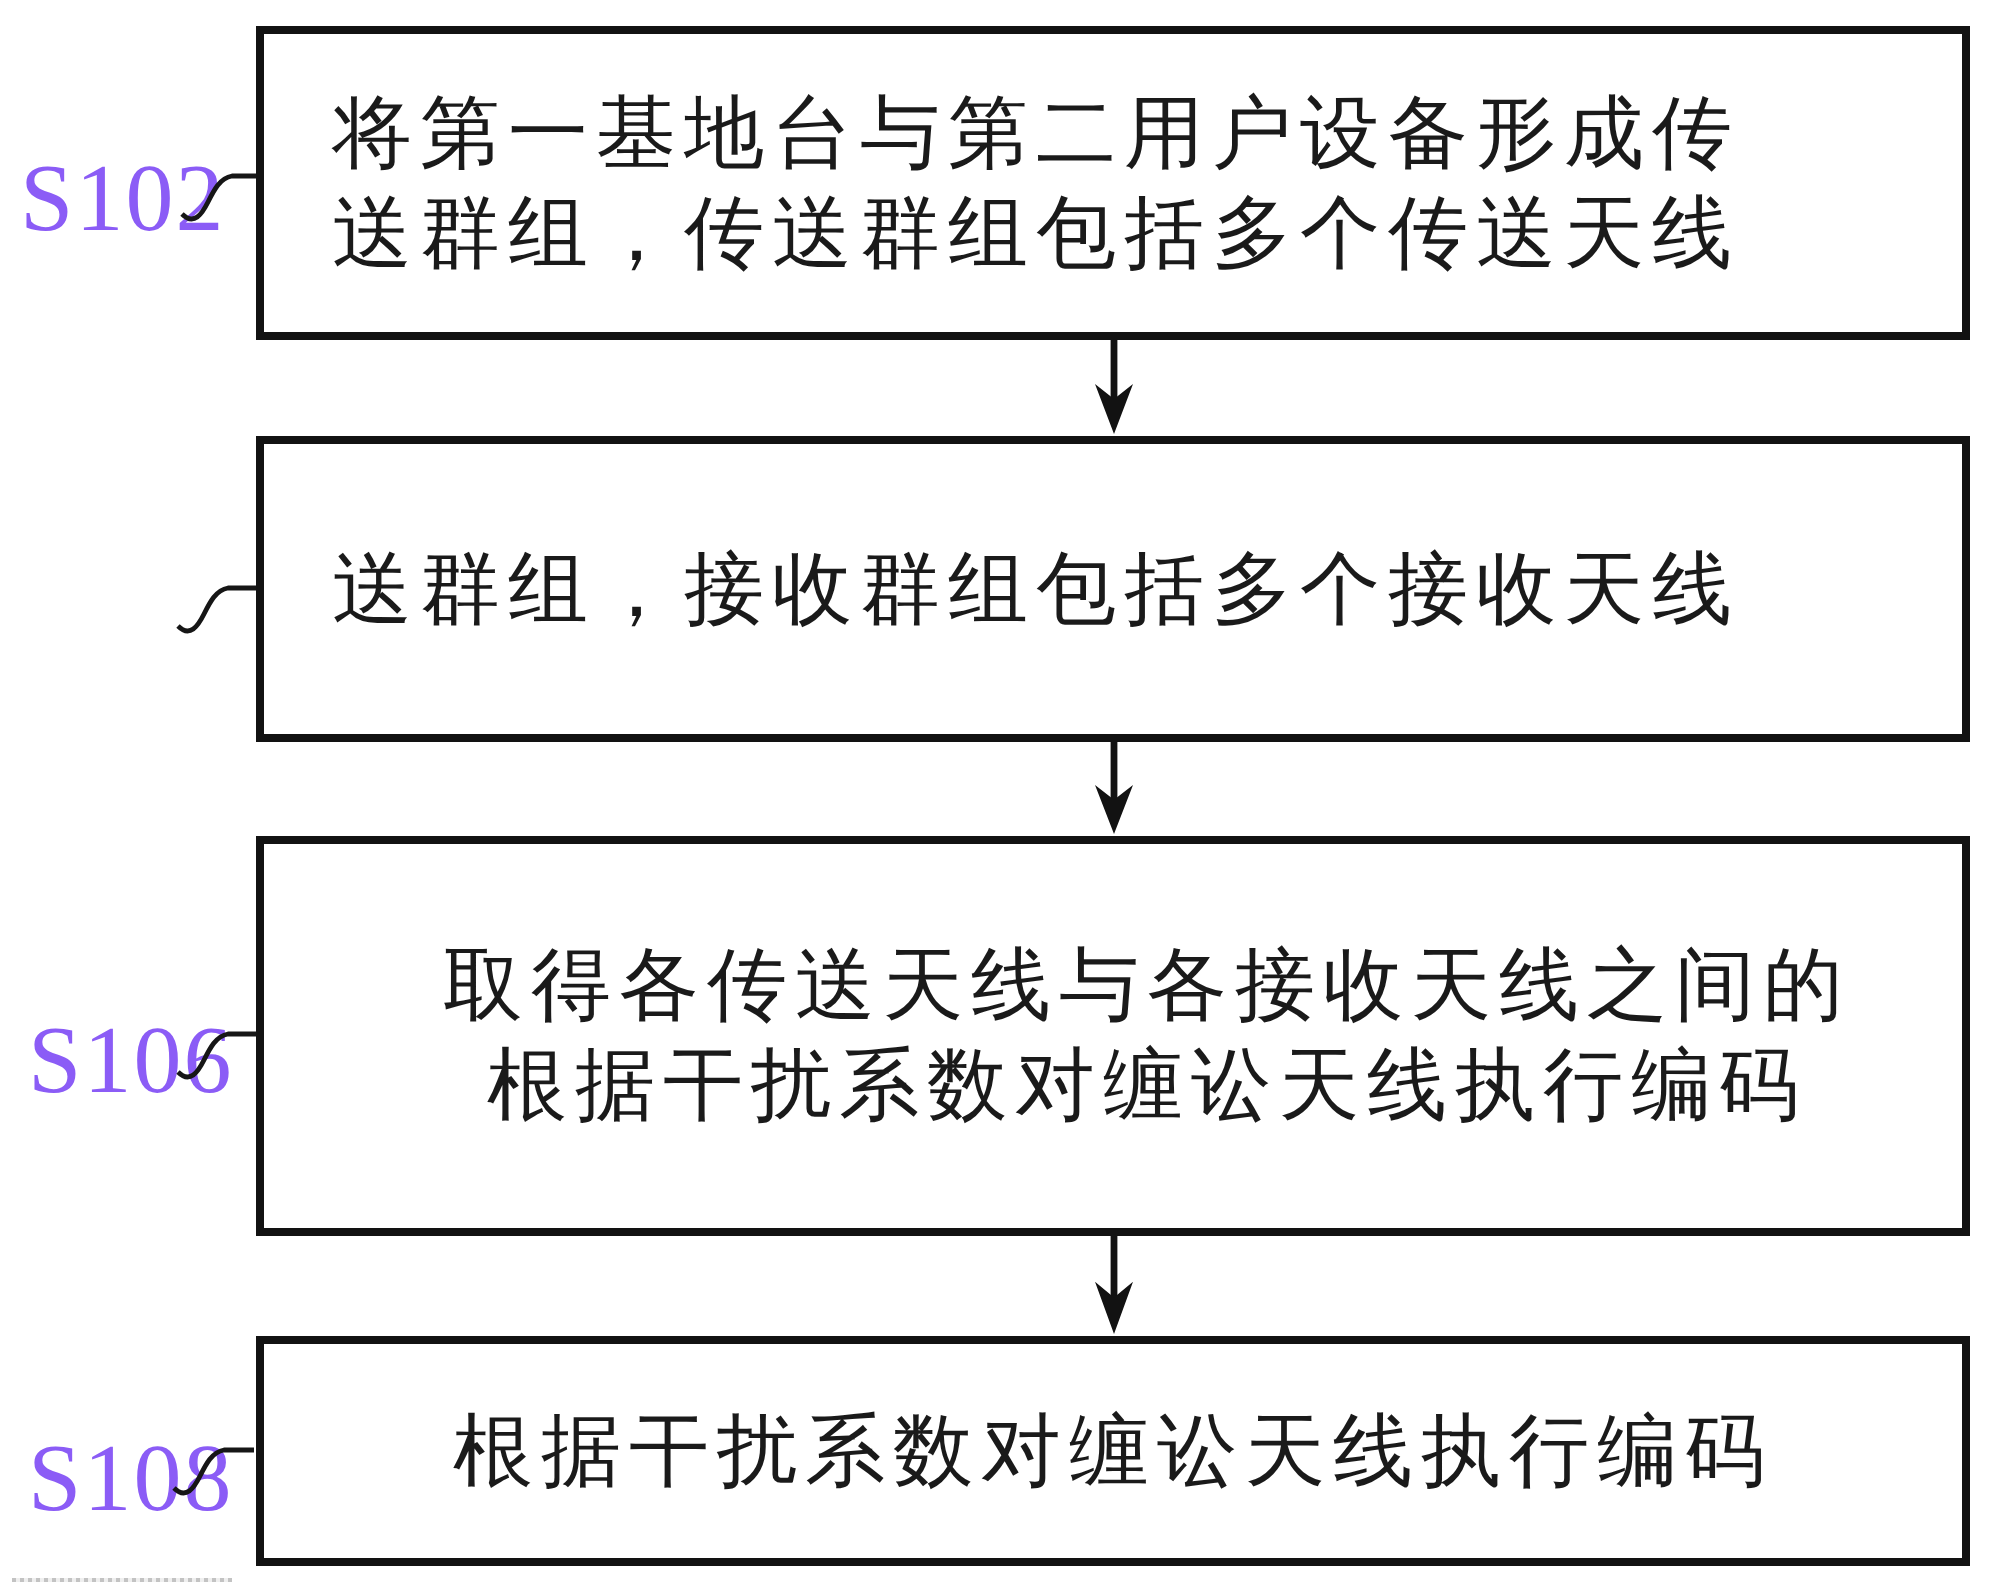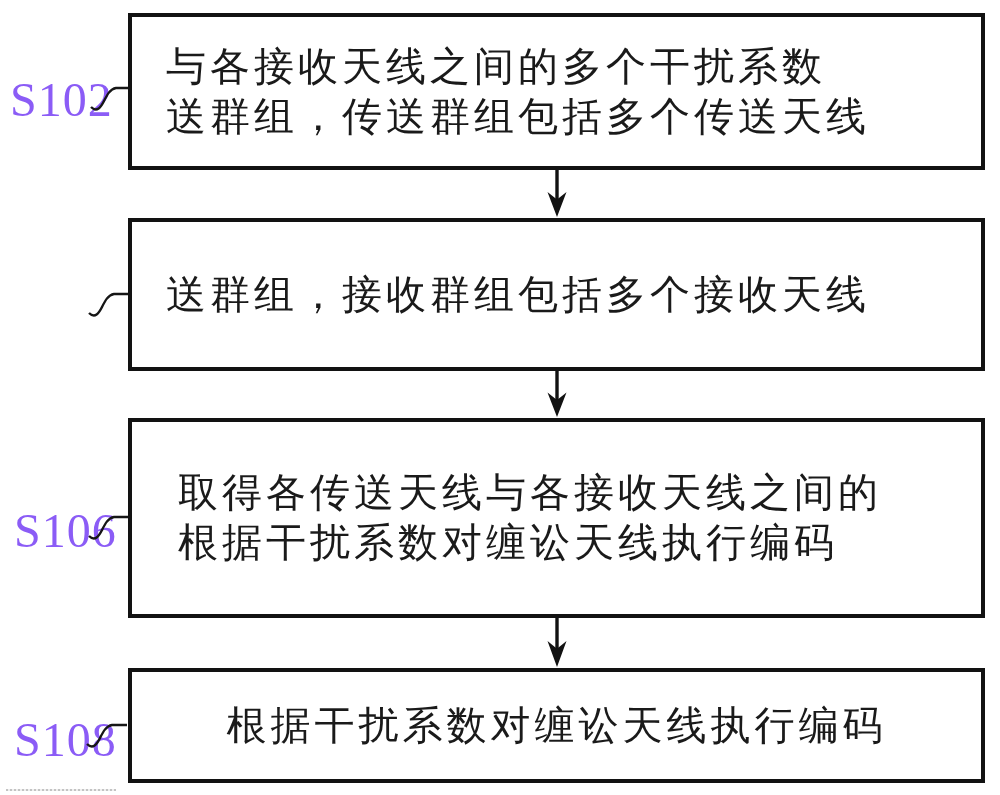--- a/index.html
+++ b/index.html
@@ -29,21 +29,21 @@
   .box-line {
     font-size: 40px;
     line-height: 50px;
     letter-spacing: 4px;
     color: #1a1a1a;
     white-space: nowrap;
     font-family: "Liberation Serif", serif;
   }
   .box-s102 { top: 13px;  height: 157px; padding-left: 34px; }
   .box-s104 { top: 218px; height: 153px; padding-left: 34px; }
-  .box-s106 { top: 418px; height: 200px; padding-left: 46px; }
+  .box-s106 { top: 418px; height: 200px; padding-left: 34px; text-align: center; }
   .box-s108 { top: 668px; height: 115px; align-items: center; }
 
   .step-label {
     position: absolute;
     font-size: 48px;
     color: #8b5cf6;
     letter-spacing: 1px;
     font-family: "Liberation Serif", serif;
     white-space: nowrap;
   }
@@ -83,21 +83,21 @@
 </head>
 <body>
 
 <div class="figure">
 
   <div class="step-label lbl-s102">S102</div>
   <svg class="squiggle sq-s102" viewBox="0 0 42 30">
     <path d="M1,25 C7,31 11,25 14,19 C17,13 20,7 26,6 L41,6" fill="none" stroke="#161616" stroke-width="2.4"></path>
   </svg>
   <div class="flow-box box-s102">
-    <div class="box-line">与各接收天线之间的多个干扰系数</div>
+    <div class="box-line">将第一基地台与第二用户设备形成传</div>
     <div class="box-line">送群组，传送群组包括多个传送天线</div>
   </div>
 
   <svg class="arrow arrow-1" viewBox="0 0 26 48" preserveAspectRatio="none">
     <line x1="13" y1="0" x2="13" y2="31" stroke="#121212" stroke-width="3.4"></line>
     <polygon points="13,47 3.5,22 13,29.5 22.5,22" fill="#121212"></polygon>
   </svg>
 
   <svg class="squiggle sq-s104" viewBox="0 0 42 30">
     <path d="M1,25 C7,31 11,25 14,19 C17,13 20,7 26,6 L41,6" fill="none" stroke="#161616" stroke-width="2.4"></path>

